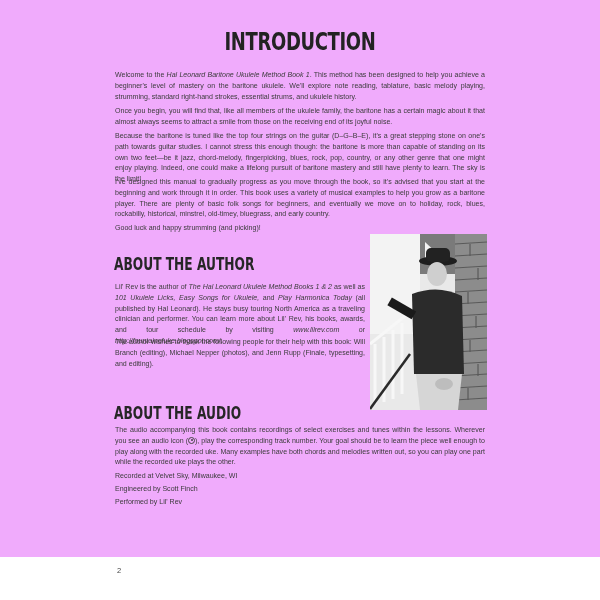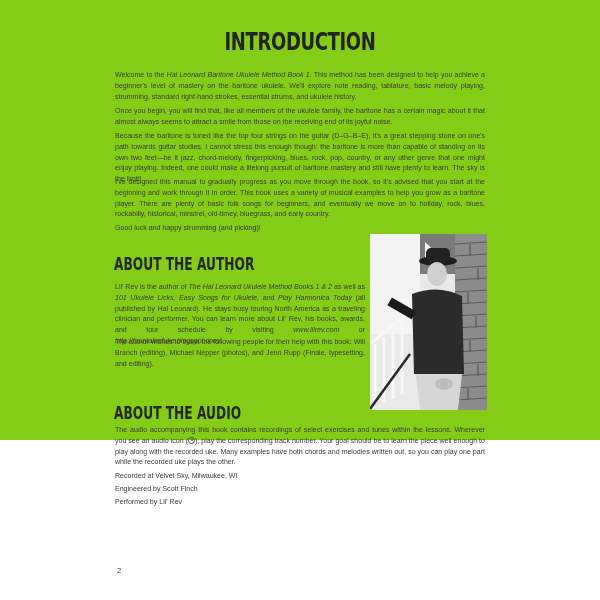--- a/index.html
+++ b/index.html
@@ -1,18 +1,18 @@
 <!DOCTYPE html>
 <html><head>
   <meta charset="utf-8">
   <style>
     * { margin: 0; padding: 0; box-sizing: border-box; }
     html, body { width: 600px; height: 600px; background: #ffffff; overflow: hidden; }
     body { position: relative; font-family: "Liberation Sans", sans-serif; color: #3a3a3a; }
-    .page { position: absolute; left: 0; top: 0; width: 600px; height: 440px; background: #84cc16; }
+    .page { position: absolute; left: 0; top: 0; width: 600px; height: 557px; background: #f0abfc; }
     .title {
       position: absolute; left: 0; top: 27px; width: 600px; text-align: center;
       font-family: "DejaVu Sans", sans-serif; font-weight: bold; font-size: 25px;
       letter-spacing: -0.5px; transform: scaleX(0.72); transform-origin: center;
       color: #232323;
     }
     .para {
       position: absolute; left: 115px; width: 370px;
       font-size: 7.05px; line-height: 10.8px; text-align: justify; color: #3b3b3b;
     }

